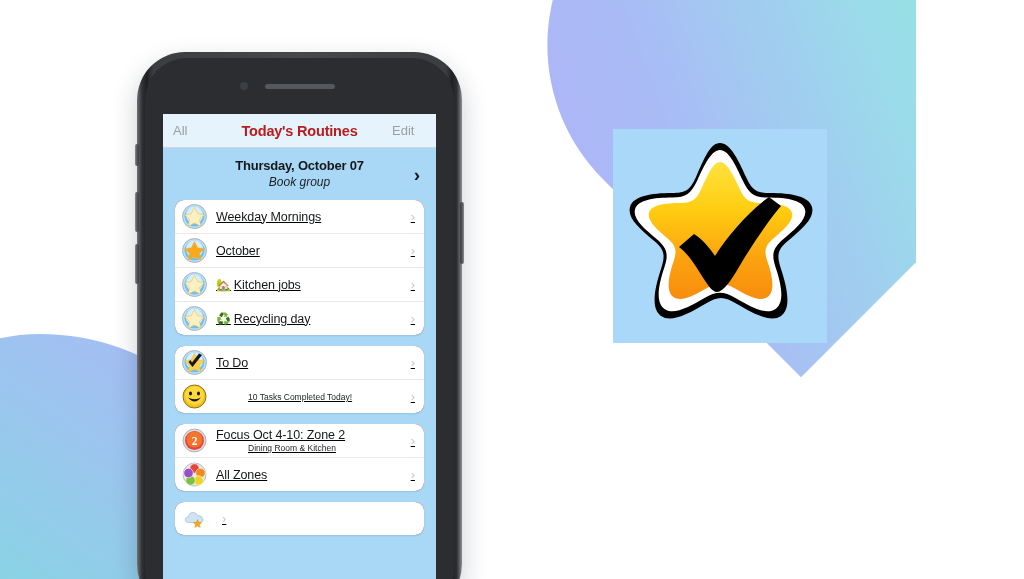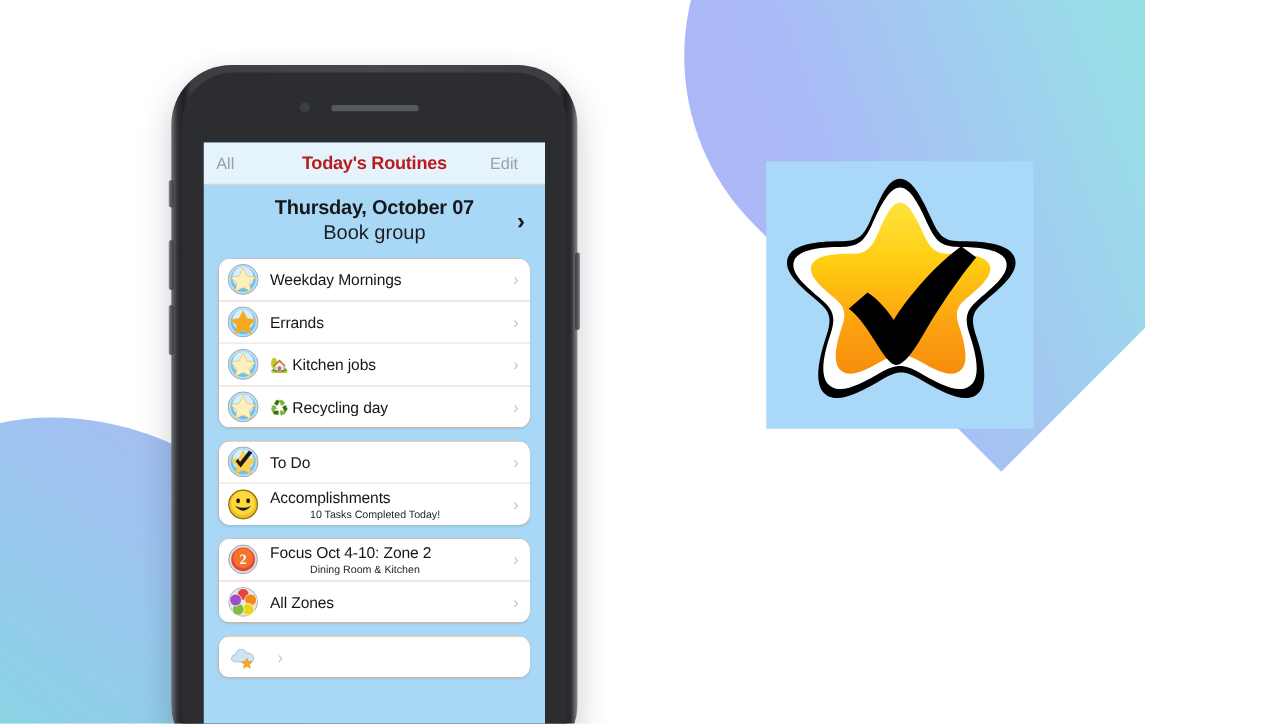--- a/index.html
+++ b/index.html
@@ -139,48 +139,50 @@
     letter-spacing: -.2px;
   }
 
   
   .date-header {
     position: relative;
     padding: 10px 0 11px;
     text-align: center;
   }
   .date-title {
-    font-size: 16px;
+    font-size: 13px;
     font-weight: bold;
     color: #15181b;
     letter-spacing: -.2px;
   }
   .date-sub {
-    font-size: 16px;
+    font-size: 12px;
+    font-style: italic;
     color: #1b1e21;
     margin-top: 2px;
   }
   .date-chevron {
     position: absolute;
     right: 16px;
     top: 50%;
     transform: translateY(-50%);
     font-size: 19px;
     font-weight: bold;
     color: #16191c;
     line-height: 1;
   }
 
   
   .group {
     margin: 0 12px 11px;
-    background: #f97316;
+    background: #7f1d1d;
     border-radius: 9px;
     overflow: hidden;
     box-shadow: 0 1px 2px rgba(0,0,0,.10);
+    text-decoration: underline;
   }
   .row {
     display: flex;
     align-items: center;
     min-height: 32px;
     padding: 4px 9px 4px 7px;
     border-bottom: 1px solid #e6e8ea;
     background: #ffffff;
     box-sizing: border-box;
   }
@@ -280,21 +282,21 @@
               <div class="row">
                 <div class="row-icon">
                   <svg viewBox="0 0 50 50" class="ico-svg">
                     <circle cx="25" cy="25" r="24" fill="#bcdff5" stroke="#9aa3ab" stroke-width="1.5"></circle>
                     <circle cx="25" cy="25" r="20" fill="#6fc0ee"></circle>
                     <circle cx="25" cy="22" r="17" fill="#d9eefb"></circle>
                     <path d="M25 7 L31.5 19.5 L45 21.5 L35 31 L37.5 44.5 L25 38 L12.5 44.5 L15 31 L5 21.5 L18.5 19.5 Z" fill="#f7a81b" stroke="#e8b93c" stroke-width="1"></path>
                   </svg>
                 </div>
                 <div class="row-text">
-                  <div class="row-title">Errands</div>
+                  <div class="row-title">October</div>
                 </div>
                 <div class="row-chevron">›</div>
               </div>
               <div class="row">
                 <div class="row-icon">
                   <svg viewBox="0 0 50 50" class="ico-svg">
                     <circle cx="25" cy="25" r="24" fill="#bcdff5" stroke="#9aa3ab" stroke-width="1.5"></circle>
                     <circle cx="25" cy="25" r="20" fill="#6fc0ee"></circle>
                     <circle cx="25" cy="22" r="17" fill="#d9eefb"></circle>
                     <path d="M25 7 L31.5 19.5 L45 21.5 L35 31 L37.5 44.5 L25 38 L12.5 44.5 L15 31 L5 21.5 L18.5 19.5 Z" fill="#fdf0c0" stroke="#e8b93c" stroke-width="1"></path>
@@ -340,21 +342,20 @@
                 <div class="row-icon">
                   <svg viewBox="0 0 50 50" class="ico-svg">
                     <circle cx="25" cy="25" r="23" fill="#f2c020" stroke="#8b7413" stroke-width="2"></circle>
                     <circle cx="25" cy="23" r="19" fill="#ffd93b"></circle>
                     <ellipse cx="17" cy="19" rx="3" ry="4" fill="#17181a"></ellipse>
                     <ellipse cx="33" cy="19" rx="3" ry="4" fill="#17181a"></ellipse>
                     <path d="M12 27 Q25 43 38 27 Q25 34 12 27 Z" fill="#17181a"></path>
                   </svg>
                 </div>
                 <div class="row-text">
-                  <div class="row-title">Accomplishments</div>
                   <div class="row-sub">10 Tasks Completed Today!</div>
                 </div>
                 <div class="row-chevron">›</div>
               </div>
             </div>
             <div class="group">
               <div class="row">
                 <div class="row-icon">
                   <svg viewBox="0 0 50 50" class="ico-svg">
                     <circle cx="25" cy="25" r="23" fill="#d9dde0" stroke="#9aa3ab" stroke-width="1.5"></circle>

